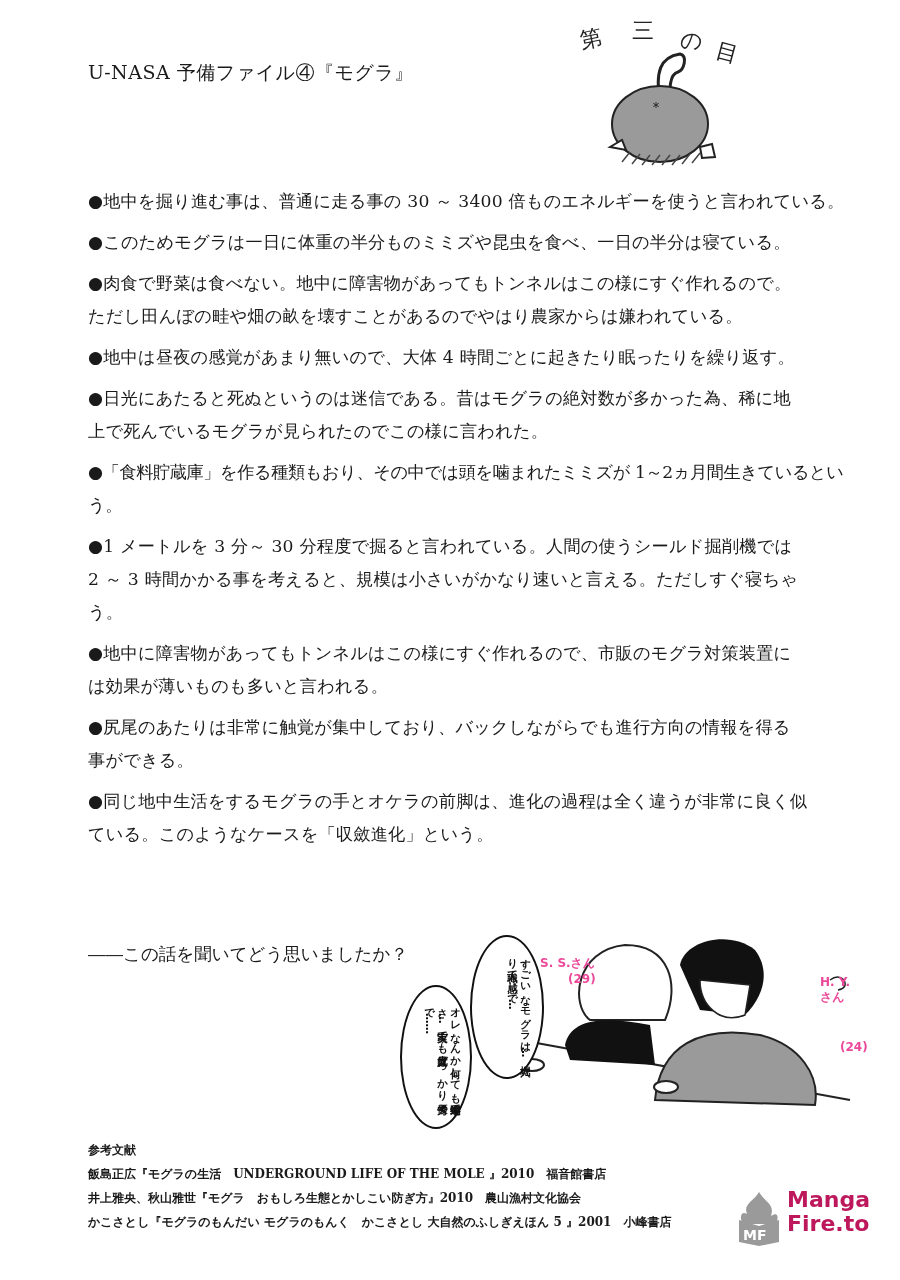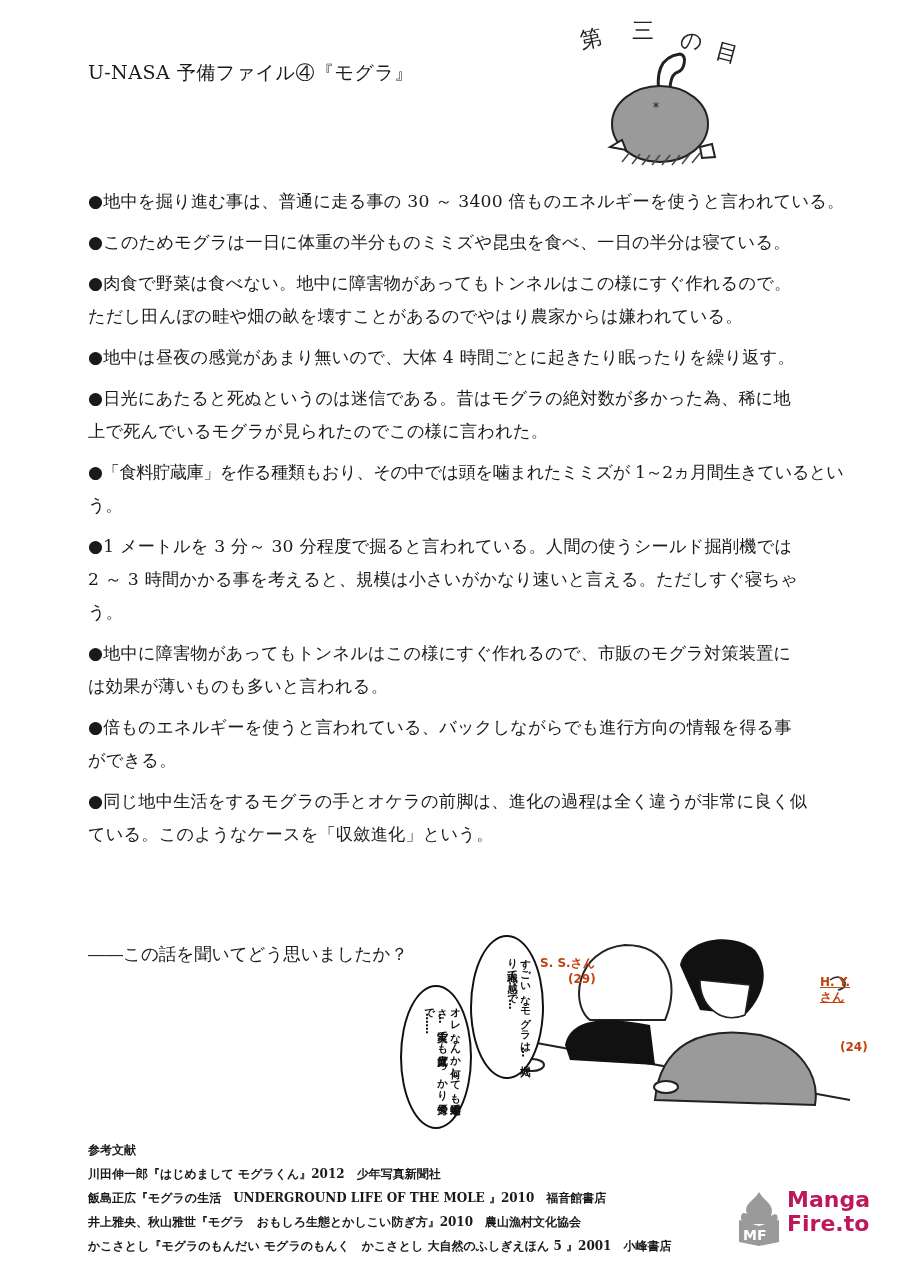--- a/index.html
+++ b/index.html
@@ -8,21 +8,21 @@
   .title { position: absolute; left: 88px; top: 60px; font-size: 19px; letter-spacing: 0.5px; }
   .mole-art { position: absolute; left: 560px; top: 12px; width: 220px; height: 160px; }
   .mole-caption { position: absolute; font-size: 22px; font-family: "DejaVu Sans", sans-serif; color:#222; }
   .facts { position: absolute; left: 88px; top: 185px; width: 780px; }
   .fact { font-size: 17.2px; line-height: 33px; margin: 0 0 8px 0; letter-spacing: 0.2px; }
   .question { position: absolute; left: 88px; top: 942px; font-size: 17.5px; }
   .refs { position: absolute; left: 88px; top: 1138px; font-size: 12px; line-height: 24px; font-weight: bold; }
   .illus { position: absolute; left: 400px; top: 925px; width: 460px; height: 200px; }
   .bubble { position: absolute; background: #fff; border: 2px solid #111; border-radius: 50%; }
   .vtext { writing-mode: vertical-rl; font-family: "DejaVu Sans", sans-serif; font-size: 10.5px; line-height: 13px; font-weight: bold; color:#111; }
-  .label { position: absolute; font-family: "DejaVu Sans", sans-serif; font-size: 12px; font-weight: bold; color:#c2410c; }
+  .label { position: absolute; font-family: "DejaVu Sans", sans-serif; font-size: 12px; font-weight: bold; color:#ec4899; }
   .watermark { position: absolute; left: 735px; top: 1188px; width: 150px; height: 60px; color: #8a8a8a; }
   .wm-text { position: absolute; left: 52px; top: 0; font-family: "DejaVu Sans", sans-serif; font-weight: bold; font-size: 22px; line-height: 24px; color:#be185d; }
 </style>
 </head>
 <body>
 
 <div>
 
   <div class="title">U-NASA 予備ファイル④『モグラ』</div>
 
@@ -52,21 +52,21 @@
 
   <div class="facts">
     <p class="fact">●地中を掘り進む事は、普通に走る事の 30 ～ 3400 倍ものエネルギーを使うと言われている。</p>
     <p class="fact">●このためモグラは一日に体重の半分ものミミズや昆虫を食べ、一日の半分は寝ている。</p>
     <p class="fact" style="width:715px">●肉食で野菜は食べない。地中に障害物があってもトンネルはこの様にすぐ作れるので。ただし田んぼの畦や畑の畝を壊すことがあるのでやはり農家からは嫌われている。</p>
     <p class="fact">●地中は昼夜の感覚があまり無いので、大体 4 時間ごとに起きたり眠ったりを繰り返す。</p>
     <p class="fact" style="width:715px">●日光にあたると死ぬというのは迷信である。昔はモグラの絶対数が多かった為、稀に地上で死んでいるモグラが見られたのでこの様に言われた。</p>
     <p class="fact" style="letter-spacing:-0.4px">●「食料貯蔵庫」を作る種類もおり、その中では頭を噛まれたミミズが 1～2ヵ月間生きているという。</p>
     <p class="fact" style="width:715px">●1 メートルを 3 分～ 30 分程度で掘ると言われている。人間の使うシールド掘削機では 2 ～ 3 時間かかる事を考えると、規模は小さいがかなり速いと言える。ただしすぐ寝ちゃう。</p>
     <p class="fact" style="width:715px">●地中に障害物があってもトンネルはこの様にすぐ作れるので、市販のモグラ対策装置には効果が薄いものも多いと言われる。</p>
-    <p class="fact" style="width:715px">●倍ものエネルギーを使うと言われている、バックしながらでも進行方向の情報を得る事ができる。</p>
+    <p class="fact" style="width:715px">●尻尾のあたりは非常に触覚が集中しており、バックしながらでも進行方向の情報を得る事ができる。</p>
     <p class="fact" style="width:735px">●同じ地中生活をするモグラの手とオケラの前脚は、進化の過程は全く違うが非常に良く似ている。このようなケースを「収斂進化」という。</p>
   </div>
 
   <div class="question">――この話を聞いてどう思いましたか？</div>
 
   <div class="illus">
     <svg width="460" height="200" style="position:absolute;left:0;top:0;">
 
       <line x1="120" y1="115" x2="450" y2="175" stroke="#222" stroke-width="2"></line>
 
@@ -83,27 +83,26 @@
       <path d="M430 55 q 8 -6 14 0 q 4 8 -6 10" fill="none" stroke="#222" stroke-width="1.5"></path>
     </svg>
     <div class="bubble" style="left:70px;top:10px;width:70px;height:140px;">
       <div class="vtext" style="position:absolute;right:10px;top:14px;height:115px;">すごいなモグラは…穴堀り職人て感じで…</div>
     </div>
     <div class="bubble" style="left:0px;top:60px;width:68px;height:140px;">
       <div class="vtext" style="position:absolute;right:8px;top:14px;height:118px;">オレなんか何しても中途半端でさ…実家でも兄貴ばっかり優秀で……</div>
     </div>
     <div class="label" style="left:140px;top:30px;">S. S.さん</div>
     <div class="label" style="left:168px;top:47px;">(29)</div>
-    <div class="label" style="left:420px;top:50px;text-decoration:underline;">H. Y. さん</div>
+    <div class="label" style="left:420px;top:50px;">H. Y. さん</div>
     <div class="label" style="left:440px;top:67px;margin-top:48px;">(24)</div>
   </div>
 
   <div class="refs">
     <div>参考文献</div>
-    <div>川田伸一郎『はじめまして モグラくん』2012　少年写真新聞社</div>
     <div>飯島正広『モグラの生活　UNDERGROUND LIFE OF THE MOLE 』2010　福音館書店</div>
     <div>井上雅央、秋山雅世『モグラ　おもしろ生態とかしこい防ぎ方』2010　農山漁村文化協会</div>
     <div>かこさとし『モグラのもんだい モグラのもんく　かこさとし 大自然のふしぎえほん 5 』2001　小峰書店</div>
   </div>
 
   <div class="watermark">
     <svg width="48" height="56" style="position:absolute;left:0;top:2px;">
       <path d="M24 2 C 30 12, 40 14, 36 26 C 44 20, 44 30, 40 34 L 8 34 C 4 28, 6 20, 12 24 C 8 14, 18 12, 24 2 Z" fill="#9a9a9a"></path>
       <path d="M4 30 L 24 36 L 44 30 L 44 52 L 24 56 L 4 52 Z" fill="#9a9a9a"></path>
       <text x="8" y="50" font-family="DejaVu Sans, sans-serif" font-weight="bold" font-size="14" fill="#fff">MF</text>

